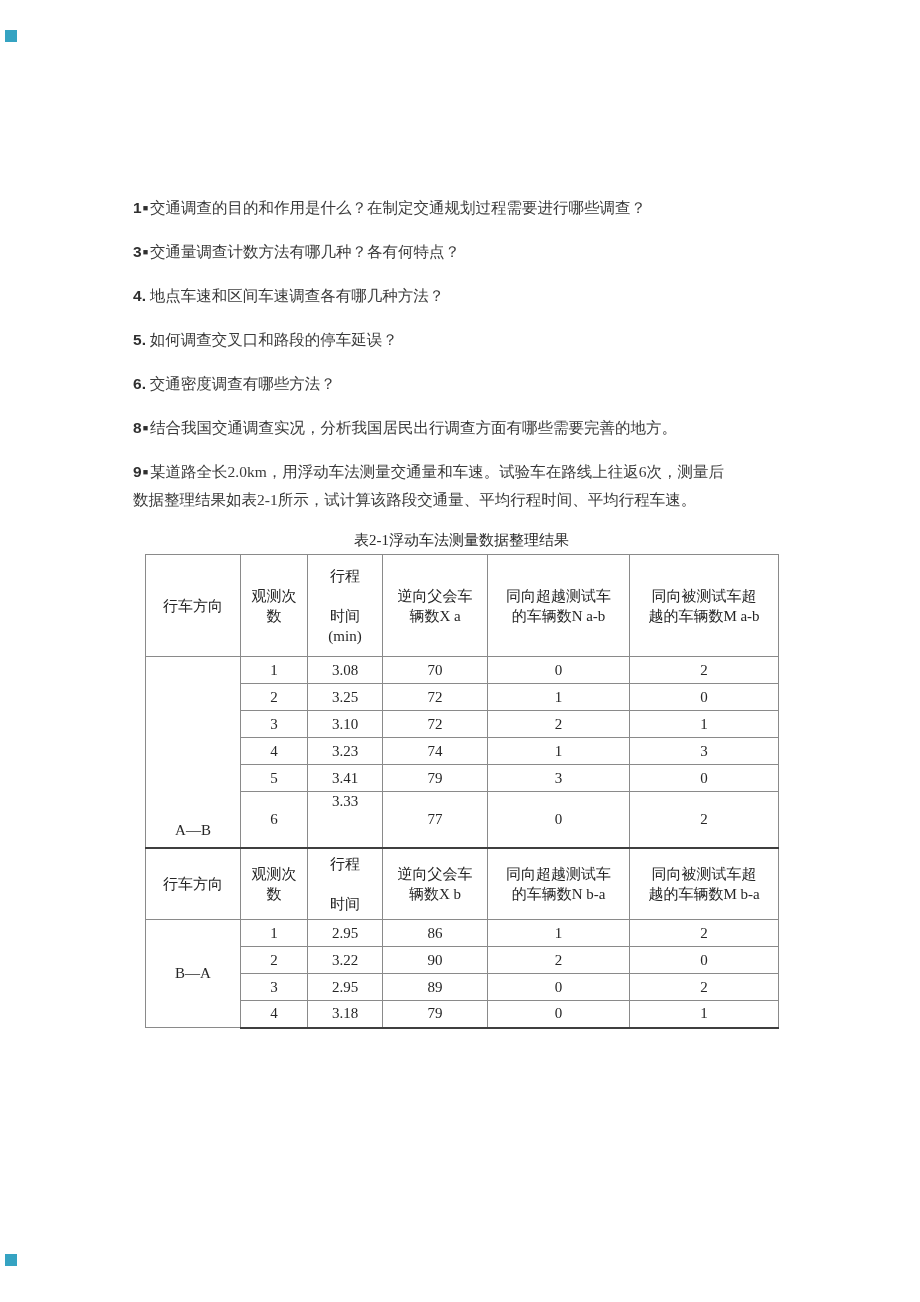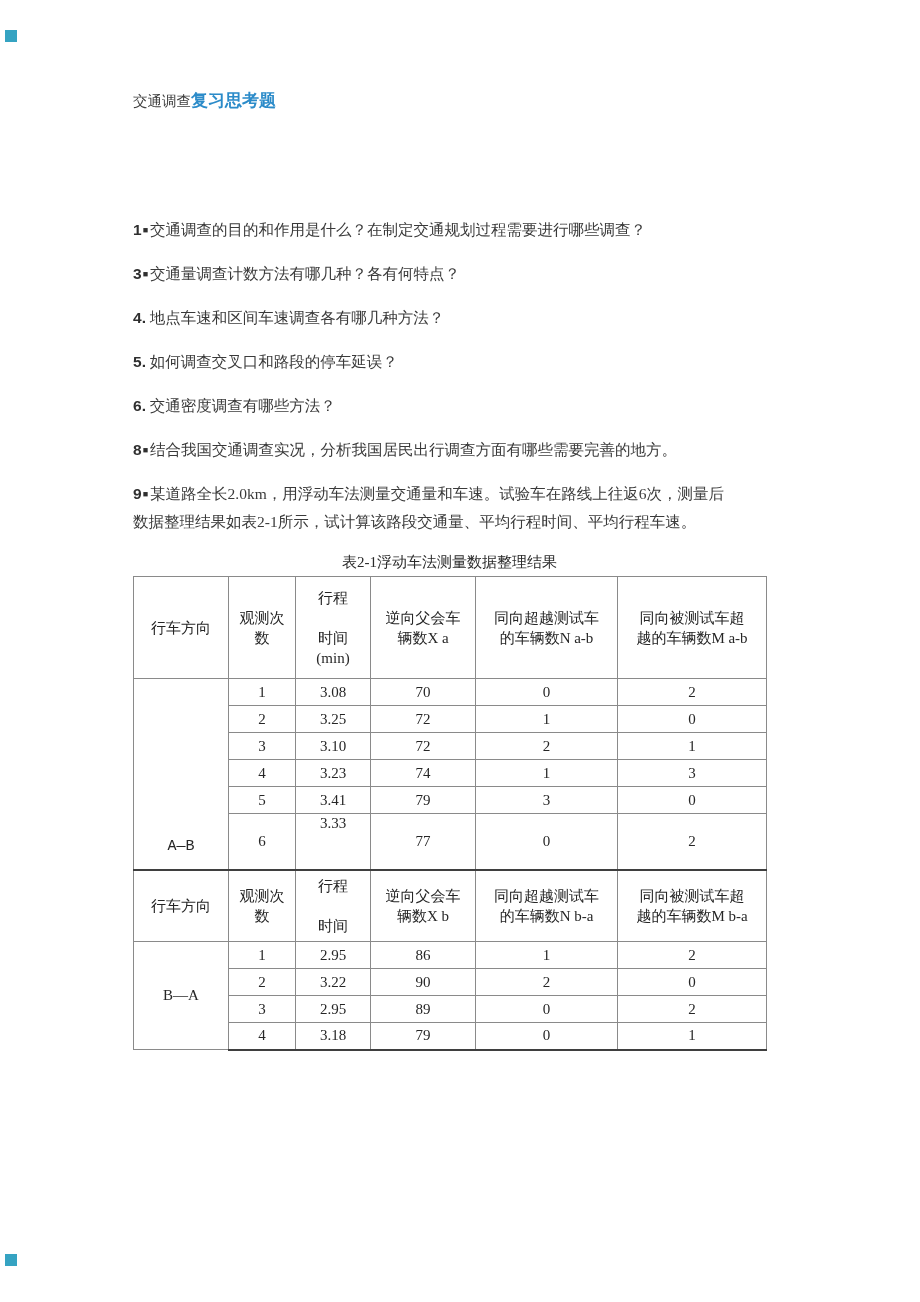--- a/index.html
+++ b/index.html
@@ -13,48 +13,47 @@
   .content{position:absolute;left:133px;top:90px;width:656px;}
   .doc-title{margin:0;font-family:"Liberation Sans","DejaVu Sans",sans-serif;font-weight:400;
     font-size:14.5px;color:#404040;line-height:22px;}
   .title-blue{color:#2b8bc9;font-weight:700;font-size:17px;}
   .questions{margin-top:104px;}
   .q{margin:0 0 16px 0;font-size:15.5px;line-height:28px;color:#3a3a3a;}
   .q-num{font-family:"Liberation Sans","DejaVu Sans",sans-serif;font-weight:600;color:#2f2f2f;}
   .q-sep.sq{font-size:9px;vertical-align:2px;margin:0 2px 0 1px;color:#2f2f2f;}
   .q-sep.dot{font-family:"Liberation Sans","DejaVu Sans",sans-serif;font-weight:600;color:#2f2f2f;}
   .q-text{white-space:pre-line;}
-  .table-wrap{width:633px;}
+  .table-wrap{margin-left:12px;width:633px;}
   .caption{margin:2px 0 4px 0;text-align:center;font-size:15px;line-height:20px;color:#2a2a2a;}
   table{border-collapse:collapse;width:633px;table-layout:fixed;font-size:15px;color:#262626;}
   col.c1{width:95px;} col.c2{width:67px;} col.c3{width:75px;}
   col.c4{width:105px;} col.c5{width:142px;} col.c6{width:149px;}
   th,td{border:1px solid #8a8a8a;text-align:center;vertical-align:middle;
     font-weight:400;padding:1px 3px;}
   th.ml{white-space:pre-line;line-height:20px;}
   tr.h1{height:102px;}
   tr.h2{height:72px;}
   tr.h2 th{border-top:2px solid #3f3f3f;}
   tr.r{height:27px;}
   tr.tall{height:56px;}
   tr.last td{border-bottom:2px solid #3f3f3f;}
   td.vtop{vertical-align:top;}
-  td.dir-ab{vertical-align:bottom;padding-bottom:14px;font-family:Liberation Mono, monospace;}
+  td.dir-ab{vertical-align:bottom;padding-bottom:8px;}
   td.dir-ba{vertical-align:middle;text-align:center;}
 </style>
 </head>
 <body>
 
 <div class="page">
   <div class="corner-marker top"></div>
   <div class="corner-marker bottom"></div>
 
   <div class="content">
 
-    <h1 class="doc-title"><span>交通调查</span><span class="title-blue">复习思考题</span></h1>
 
     <div class="questions">
       <p class="q"><span class="q-num">1</span><span class="q-sep sq">■</span><span class="q-text">交通调查的目的和作用是什么？在制定交通规划过程需要进行哪些调查？</span></p>
       <p class="q"><span class="q-num">3</span><span class="q-sep sq">■</span><span class="q-text">交通量调查计数方法有哪几种？各有何特点？</span></p>
       <p class="q"><span class="q-num">4</span><span class="q-sep dot">.</span><span class="q-text"> 地点车速和区间车速调查各有哪几种方法？</span></p>
       <p class="q"><span class="q-num">5</span><span class="q-sep dot">.</span><span class="q-text"> 如何调查交叉口和路段的停车延误？</span></p>
       <p class="q"><span class="q-num">6</span><span class="q-sep dot">.</span><span class="q-text"> 交通密度调查有哪些方法？</span></p>
       <p class="q"><span class="q-num">8</span><span class="q-sep sq">■</span><span class="q-text">结合我国交通调查实况，分析我国居民出行调查方面有哪些需要完善的地方。</span></p>
       <p class="q"><span class="q-num">9</span><span class="q-sep sq">■</span><span class="q-text">某道路全长2.0km，用浮动车法测量交通量和车速。试验车在路线上往返6次，测量后
 数据整理结果如表2-1所示，试计算该路段交通量、平均行程时间、平均行程车速。</span></p>

